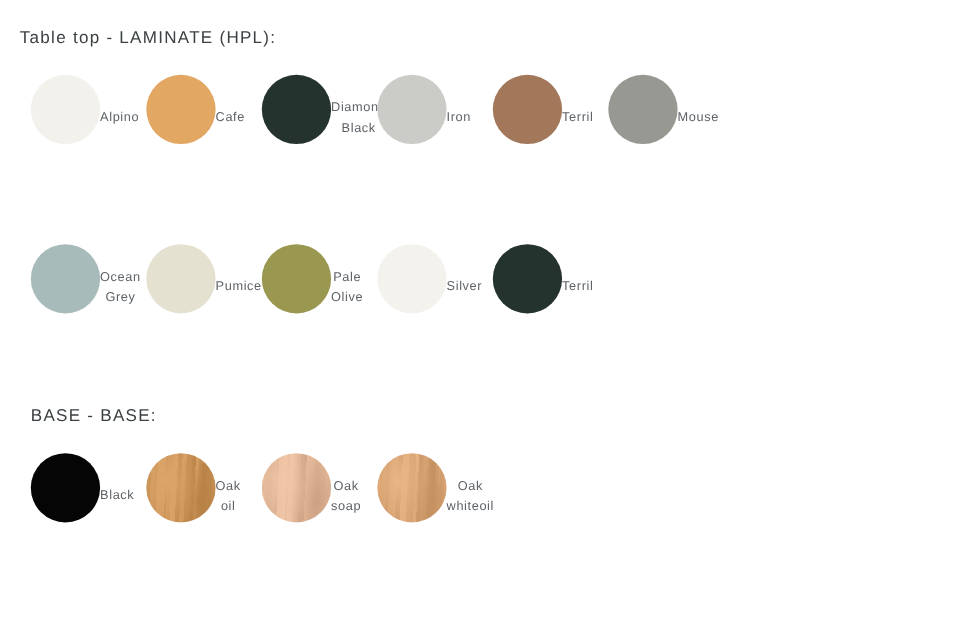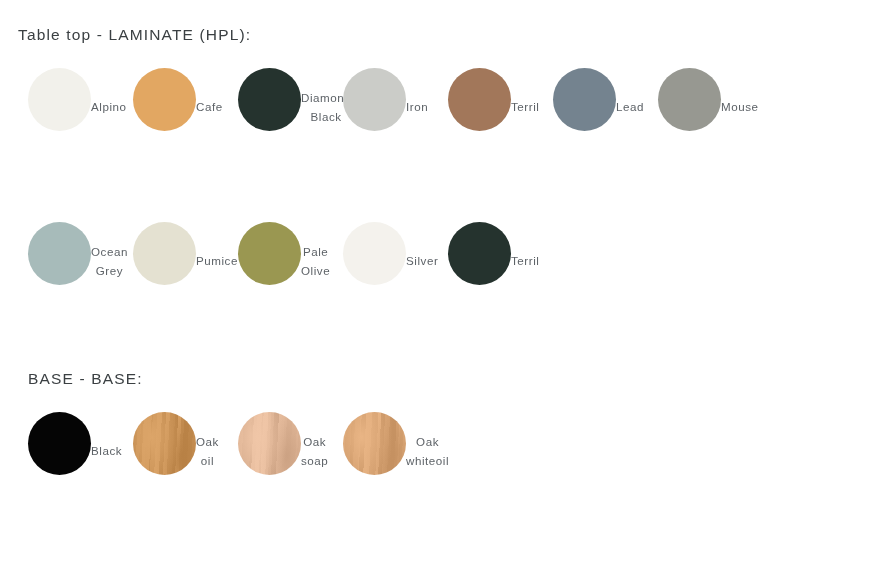--- a/index.html
+++ b/index.html
@@ -93,24 +93,20 @@
     </div>
     <div class="swatch-cell">
       <div class="swatch-dot" style="background-color: rgb(203, 204, 200);"></div>
       <div class="swatch-label">Iron</div>
     </div>
     <div class="swatch-cell">
       <div class="swatch-dot" style="background-color: rgb(162, 119, 90);"></div>
       <div class="swatch-label">Terril</div>
     </div>
     <div class="swatch-cell">
-      <div class="swatch-dot" style="background-color: rgb(116, 131, 143);"></div>
-      <div class="swatch-label">Lead</div>
-    </div>
-    <div class="swatch-cell">
       <div class="swatch-dot" style="background-color: rgb(151, 152, 145);"></div>
       <div class="swatch-label">Mouse</div>
     </div>
   </div>
 <div class="swatch-row" id="row-laminate-2">
     <div class="swatch-cell">
       <div class="swatch-dot" style="background-color: rgb(167, 187, 186);"></div>
       <div class="swatch-label">Ocean
 Grey</div>
     </div>

